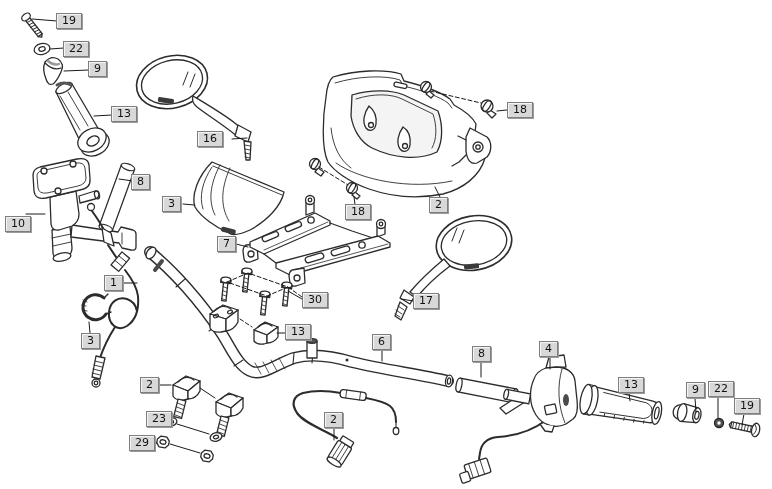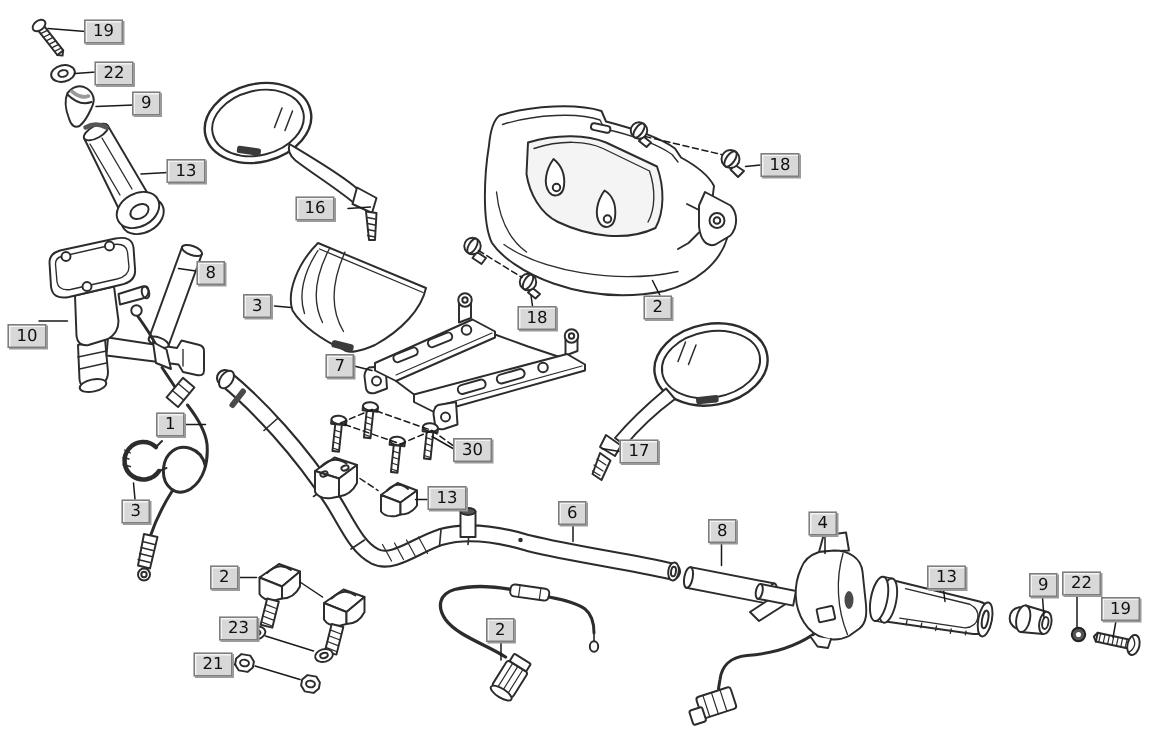--- a/index.html
+++ b/index.html
@@ -370,21 +370,21 @@
 <div class="callout" style="left:429px;top:197px">2</div>
 <div class="callout" style="left:507px;top:102px">18</div>
 <div class="callout" style="left:413px;top:293px">17</div>
 <div class="callout" style="left:104px;top:275px">1</div>
 <div class="callout" style="left:81px;top:333px">3</div>
 <div class="callout" style="left:302px;top:292px">30</div>
 <div class="callout" style="left:285px;top:324px">13</div>
 <div class="callout" style="left:372px;top:334px">6</div>
 <div class="callout" style="left:140px;top:377px">2</div>
 <div class="callout" style="left:146px;top:411px">23</div>
-<div class="callout" style="left:129px;top:435px">21</div>
+<div class="callout" style="left:129px;top:435px">29</div>
 <div class="callout" style="left:324px;top:412px">2</div>
 <div class="callout" style="left:472px;top:346px">8</div>
 <div class="callout" style="left:539px;top:341px">4</div>
 <div class="callout" style="left:618px;top:377px">13</div>
 <div class="callout" style="left:686px;top:382px">9</div>
 <div class="callout" style="left:708px;top:381px">22</div>
 <div class="callout" style="left:734px;top:398px">19</div>
 
 </div>
 

